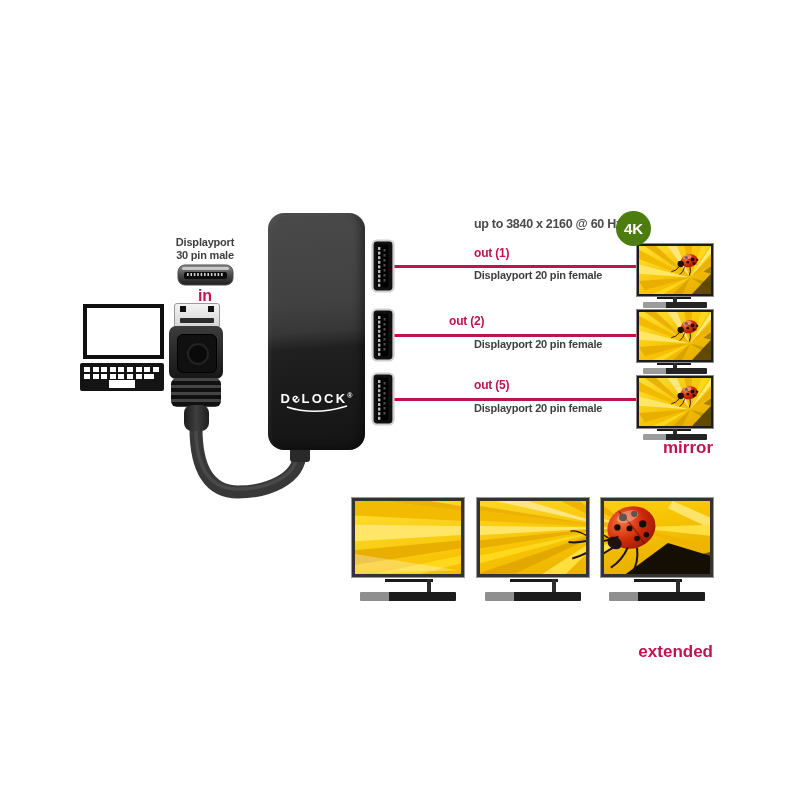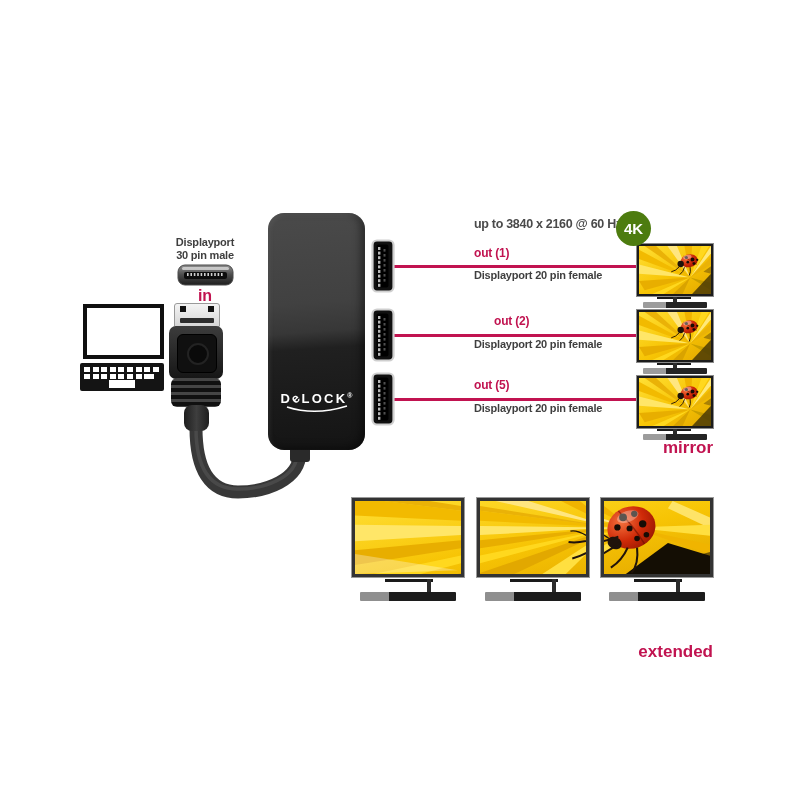--- a/index.html
+++ b/index.html
@@ -333,21 +333,21 @@
   <div class="abs conn-line" style="top:265px;"></div>
   <div class="abs conn-line" style="top:334px;"></div>
   <div class="abs conn-line" style="top:398px;"></div>
 
   <div class="abs res-note" style="left:474px;top:217px;">up to 3840 x 2160 @ 60 Hz</div>
   <div class="abs badge">4K</div>
 
   <div class="abs accent-label out-label" style="left:474px;top:246px;">out (1)</div>
   <div class="abs out-desc" style="left:474px;top:269px;">Displayport 20 pin female</div>
 
-  <div class="abs accent-label out-label" style="left:494px;top:314px;">out (2)</div>
+  <div class="abs accent-label out-label" style="left:449px;top:314px;">out (2)</div>
   <div class="abs out-desc" style="left:474px;top:338px;">Displayport 20 pin female</div>
 
   <div class="abs accent-label out-label" style="left:474px;top:378px;">out (5)</div>
   <div class="abs out-desc" style="left:474px;top:402px;">Displayport 20 pin female</div>
 
   <div class="abs mon-sm" style="top:244px;">
     <div class="frame">
       <svg viewBox="0 0 76 52" preserveAspectRatio="none">
           <use href="#flower-m"></use>
         </svg>

